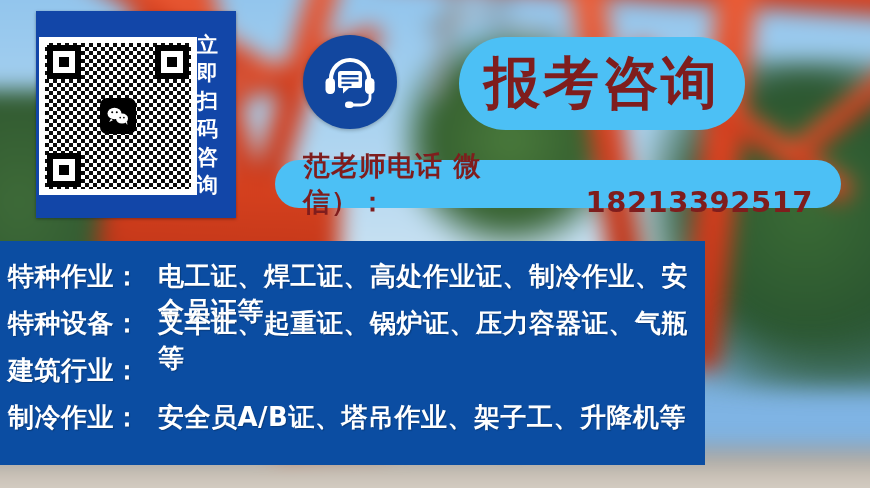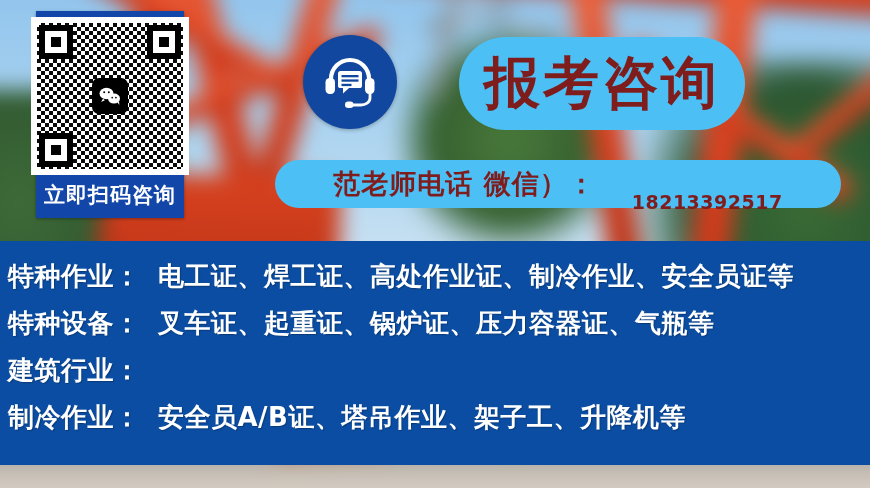--- a/index.html
+++ b/index.html
@@ -85,27 +85,27 @@
   }
   .p1 { left: 470px; top: 20px; width: 10px; height: 110px; transform: rotate(10deg); }
   .p2 { left: 455px; top: 40px; width: 90px; height: 8px; transform: rotate(-20deg); }
   .p3 { left: 520px; top: 56px; width: 70px; height: 7px; transform: rotate(12deg); }
 
   
   .qr-card {
     position: absolute;
     left: 36px;
     top: 11px;
-    width: 148px;
+    width: 200px;
     height: 207px;
     background: #1246a8;
     border: 3px solid #1246a8;
     box-sizing: border-box;
     display: flex;
-    flex-direction: column;
+    flex-direction: row;
     align-items: center;
     box-shadow: 0 1px 3px rgba(0,0,0,.35);
   }
   .qr-white {
     width: 158px;
     height: 158px;
     margin-top: 3px;
     background: #ffffff;
     position: relative;
     display: flex;
@@ -204,31 +204,31 @@
     width: 566px;
     height: 48px;
     padding: 0 28px;
     box-sizing: border-box;
     font-size: 27px;
     letter-spacing: 1px;
     justify-content: center;
   }
   .pill-phone .tel-number {
     margin-left: 36px;
-    font-size: 19px;
+    font-size: 29px;
     letter-spacing: 0.5px;
     margin-top: 36px;
   }
 
   
   .info-panel {
     position: absolute;
     left: 0;
     top: 241px;
-    width: 870px;
+    width: 705px;
     height: 224px;
     background: #0b4da2;
     padding: 18px 0 0 0;
     box-sizing: border-box;
   }
   .info-row {
     display: flex;
     align-items: baseline;
     color: #ffffff;
     font-family: "DejaVu Sans", "Liberation Sans", sans-serif;

